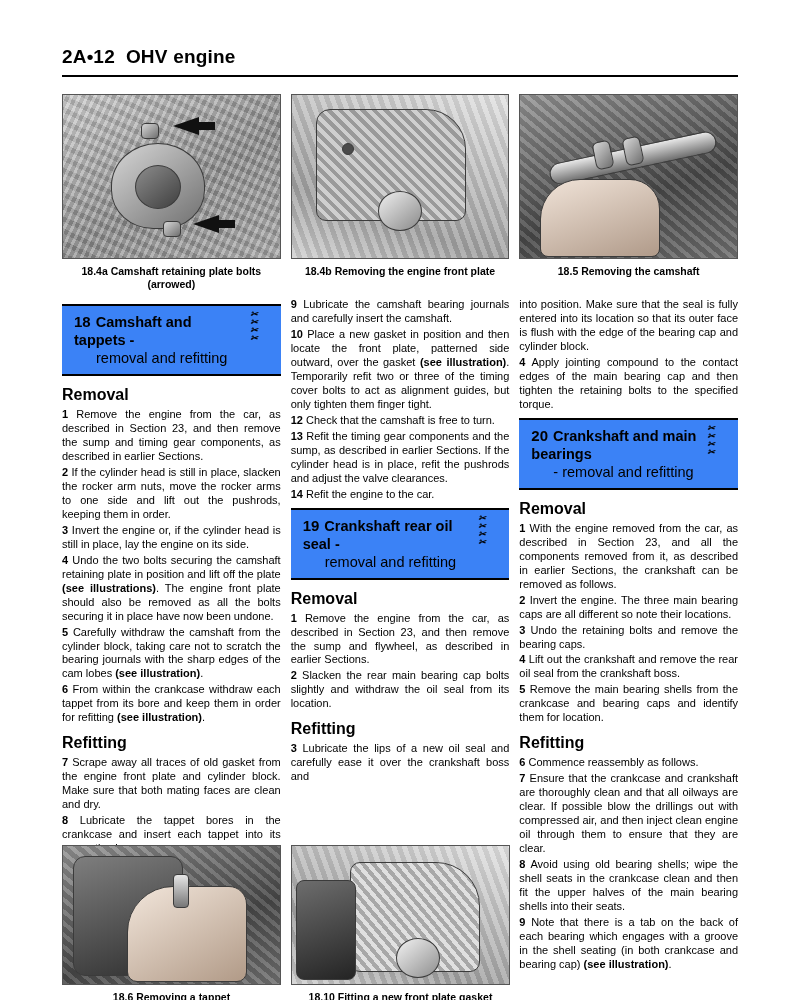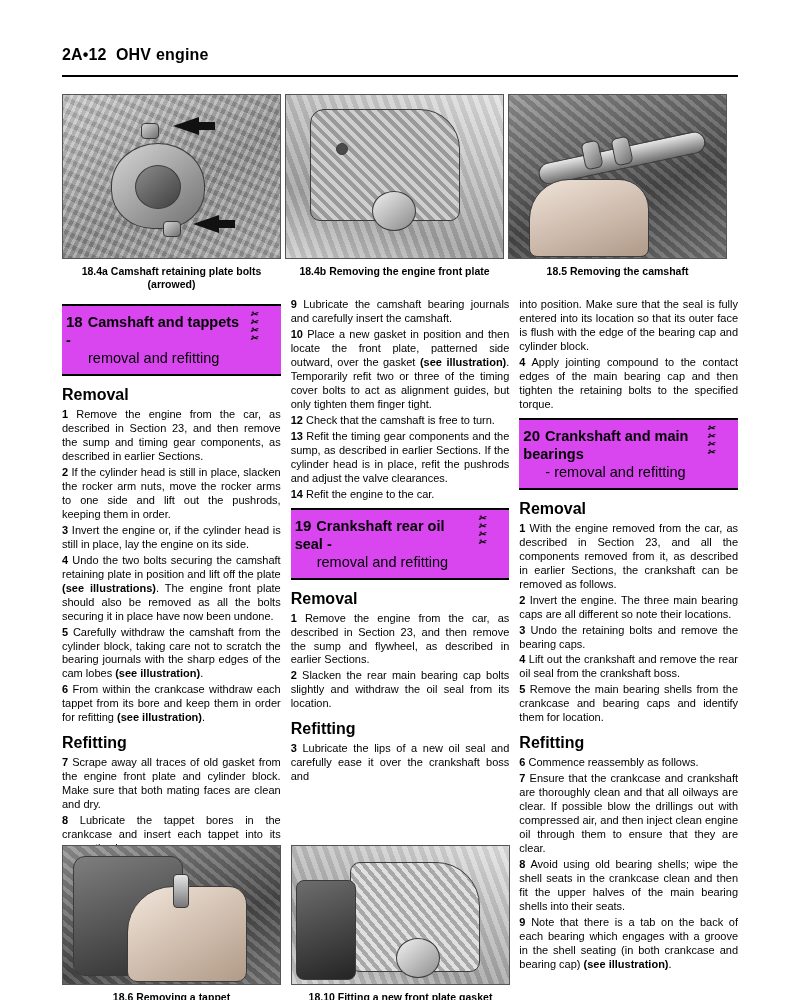--- a/index.html
+++ b/index.html
@@ -12,39 +12,39 @@
   }
   .page {
     position: relative;
     width: 800px; height: 1000px;
     padding: 0;
     overflow: hidden;
   }
   .header {
     position: absolute;
     top: 46px; left: 62px;
-    font-size: 16px;
+    font-size: 19px;
     font-weight: bold;
     letter-spacing: 0.2px;
   }
   .header .sep { letter-spacing: 0; }
   .rule {
     position: absolute;
     left: 62px; right: 62px;
     top: 75px;
     height: 2px;
     background: #000;
   }
   
   .fig-strip {
     position: absolute;
     top: 94px; left: 62px;
     width: 676px;
     display: flex;
-    gap: 4px;
+    gap: 10px;
   }
   .fig {
     width: 219px;
   }
   .fig .photo {
     width: 100%;
     height: 165px;
     border: 1px solid #555;
     position: relative;
     overflow: hidden;
@@ -115,24 +115,24 @@
   p.body .num { font-weight: bold; }
   p.body b { font-weight: bold; }
   h3.sub {
     font-size: 16px;
     font-weight: bold;
     margin: 9px 0 4px 0;
   }
   
   .section-head {
     position: relative;
-    background: #d946ef;
+    background: #3b82f6;
     border-top: 2px solid #000;
     border-bottom: 2px solid #000;
-    padding: 7px 40px 8px 4px;
+    padding: 7px 40px 8px 12px;
     margin: 6px 0 10px 0;
     min-height: 46px;
   }
   .section-head .num {
     font-size: 15px;
     font-weight: bold;
     margin-right: 5px;
   }
   .section-head .t1 {
     font-size: 14.5px;

